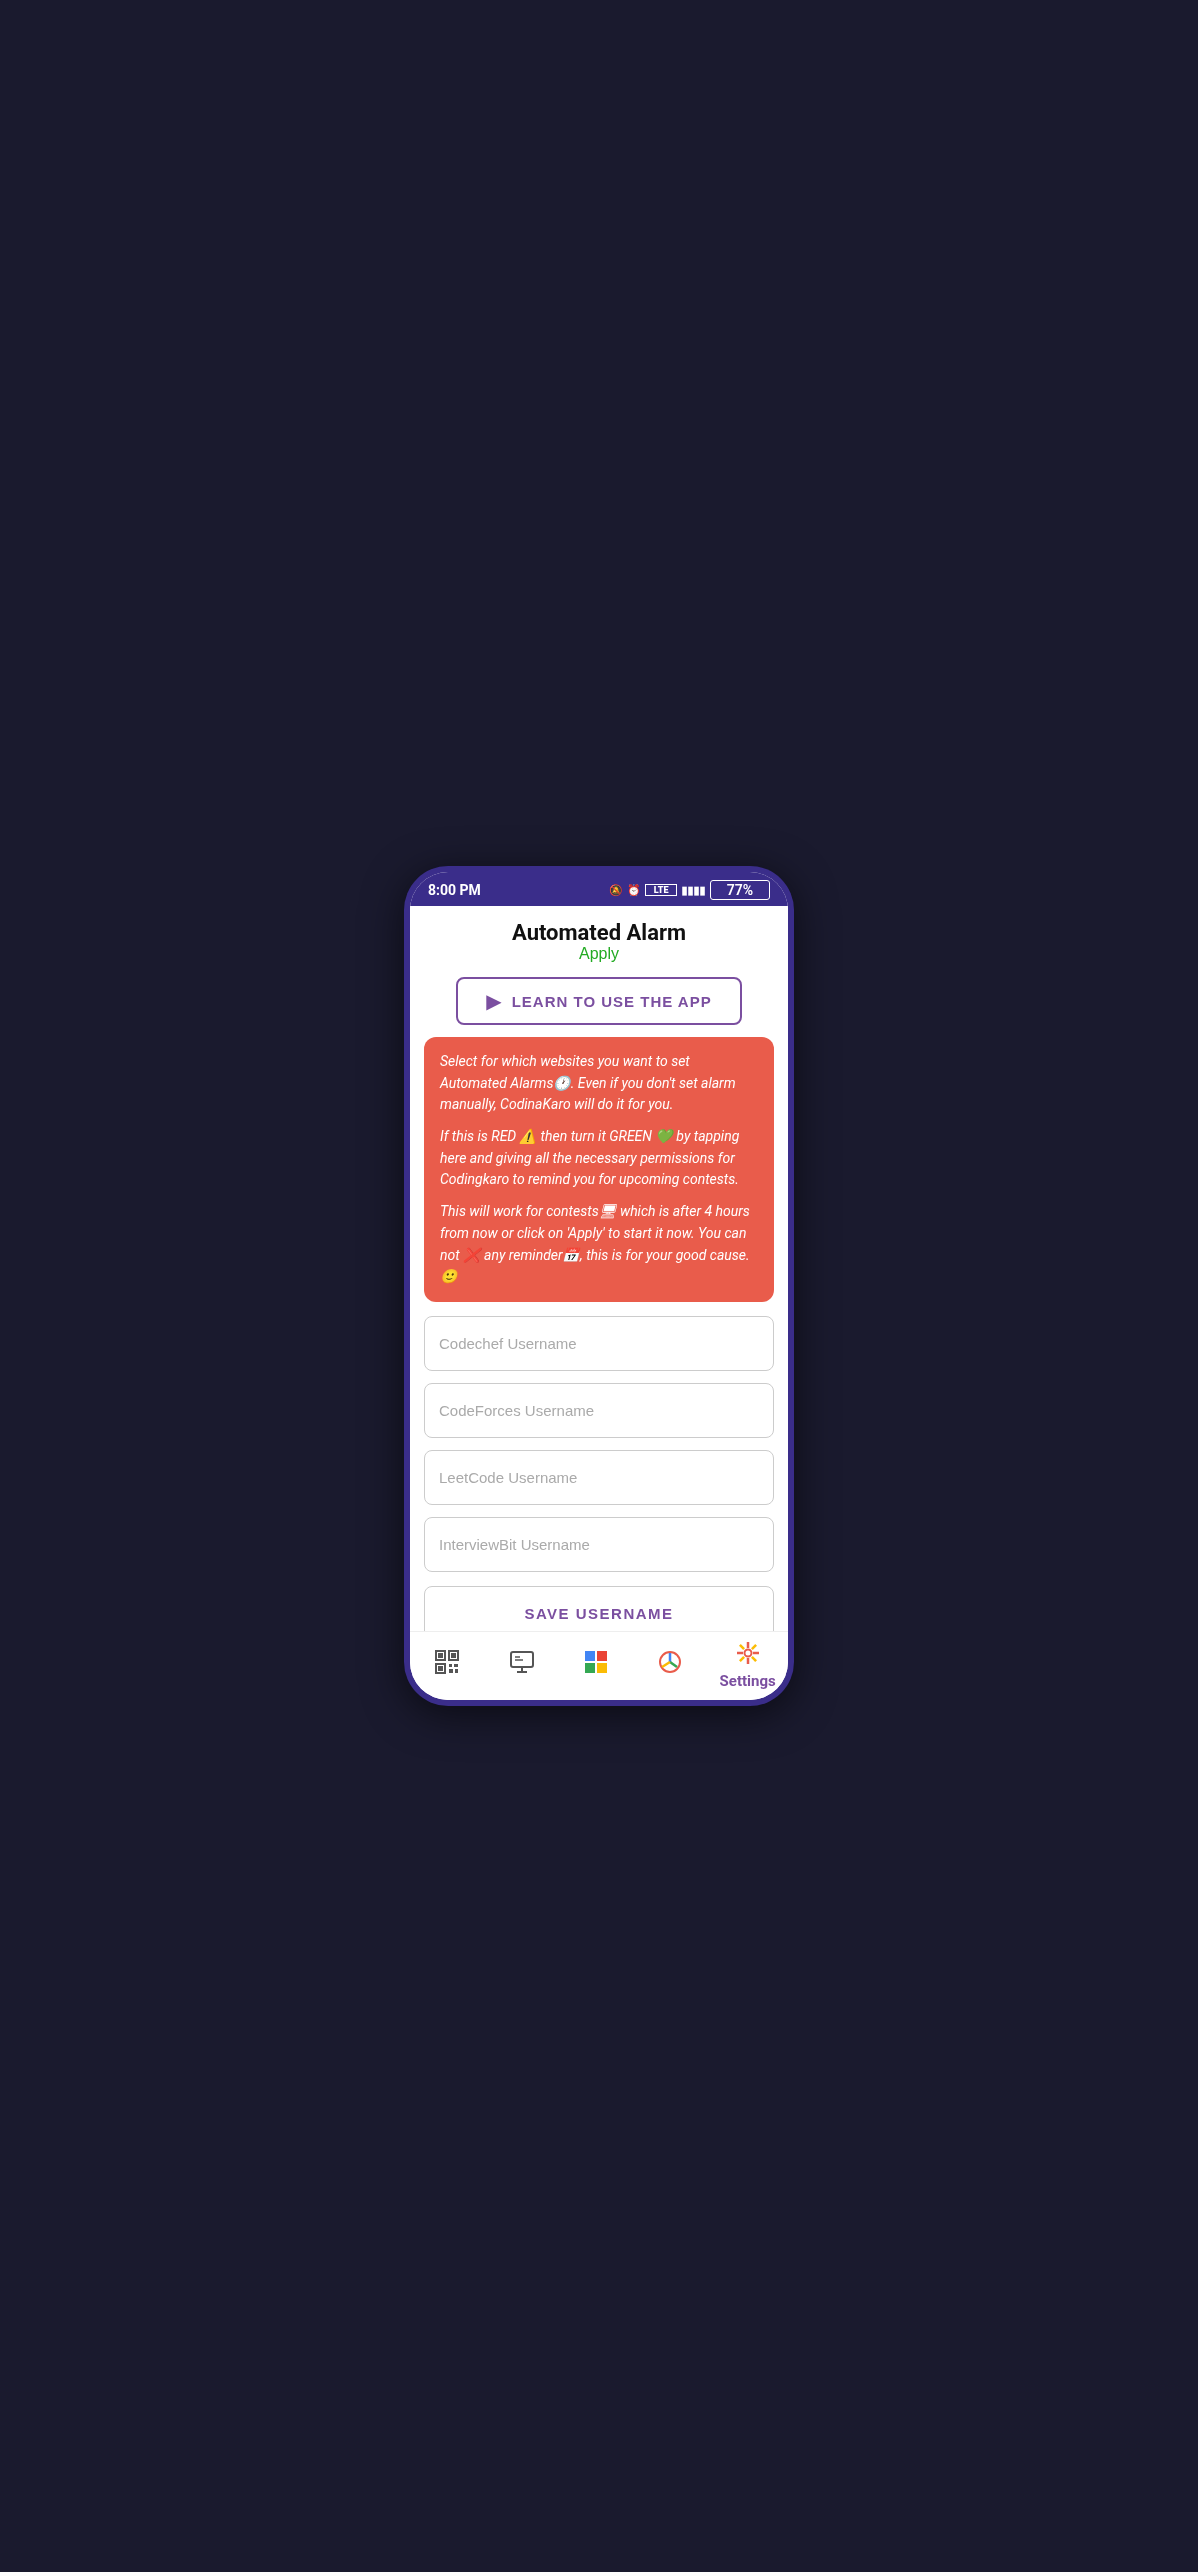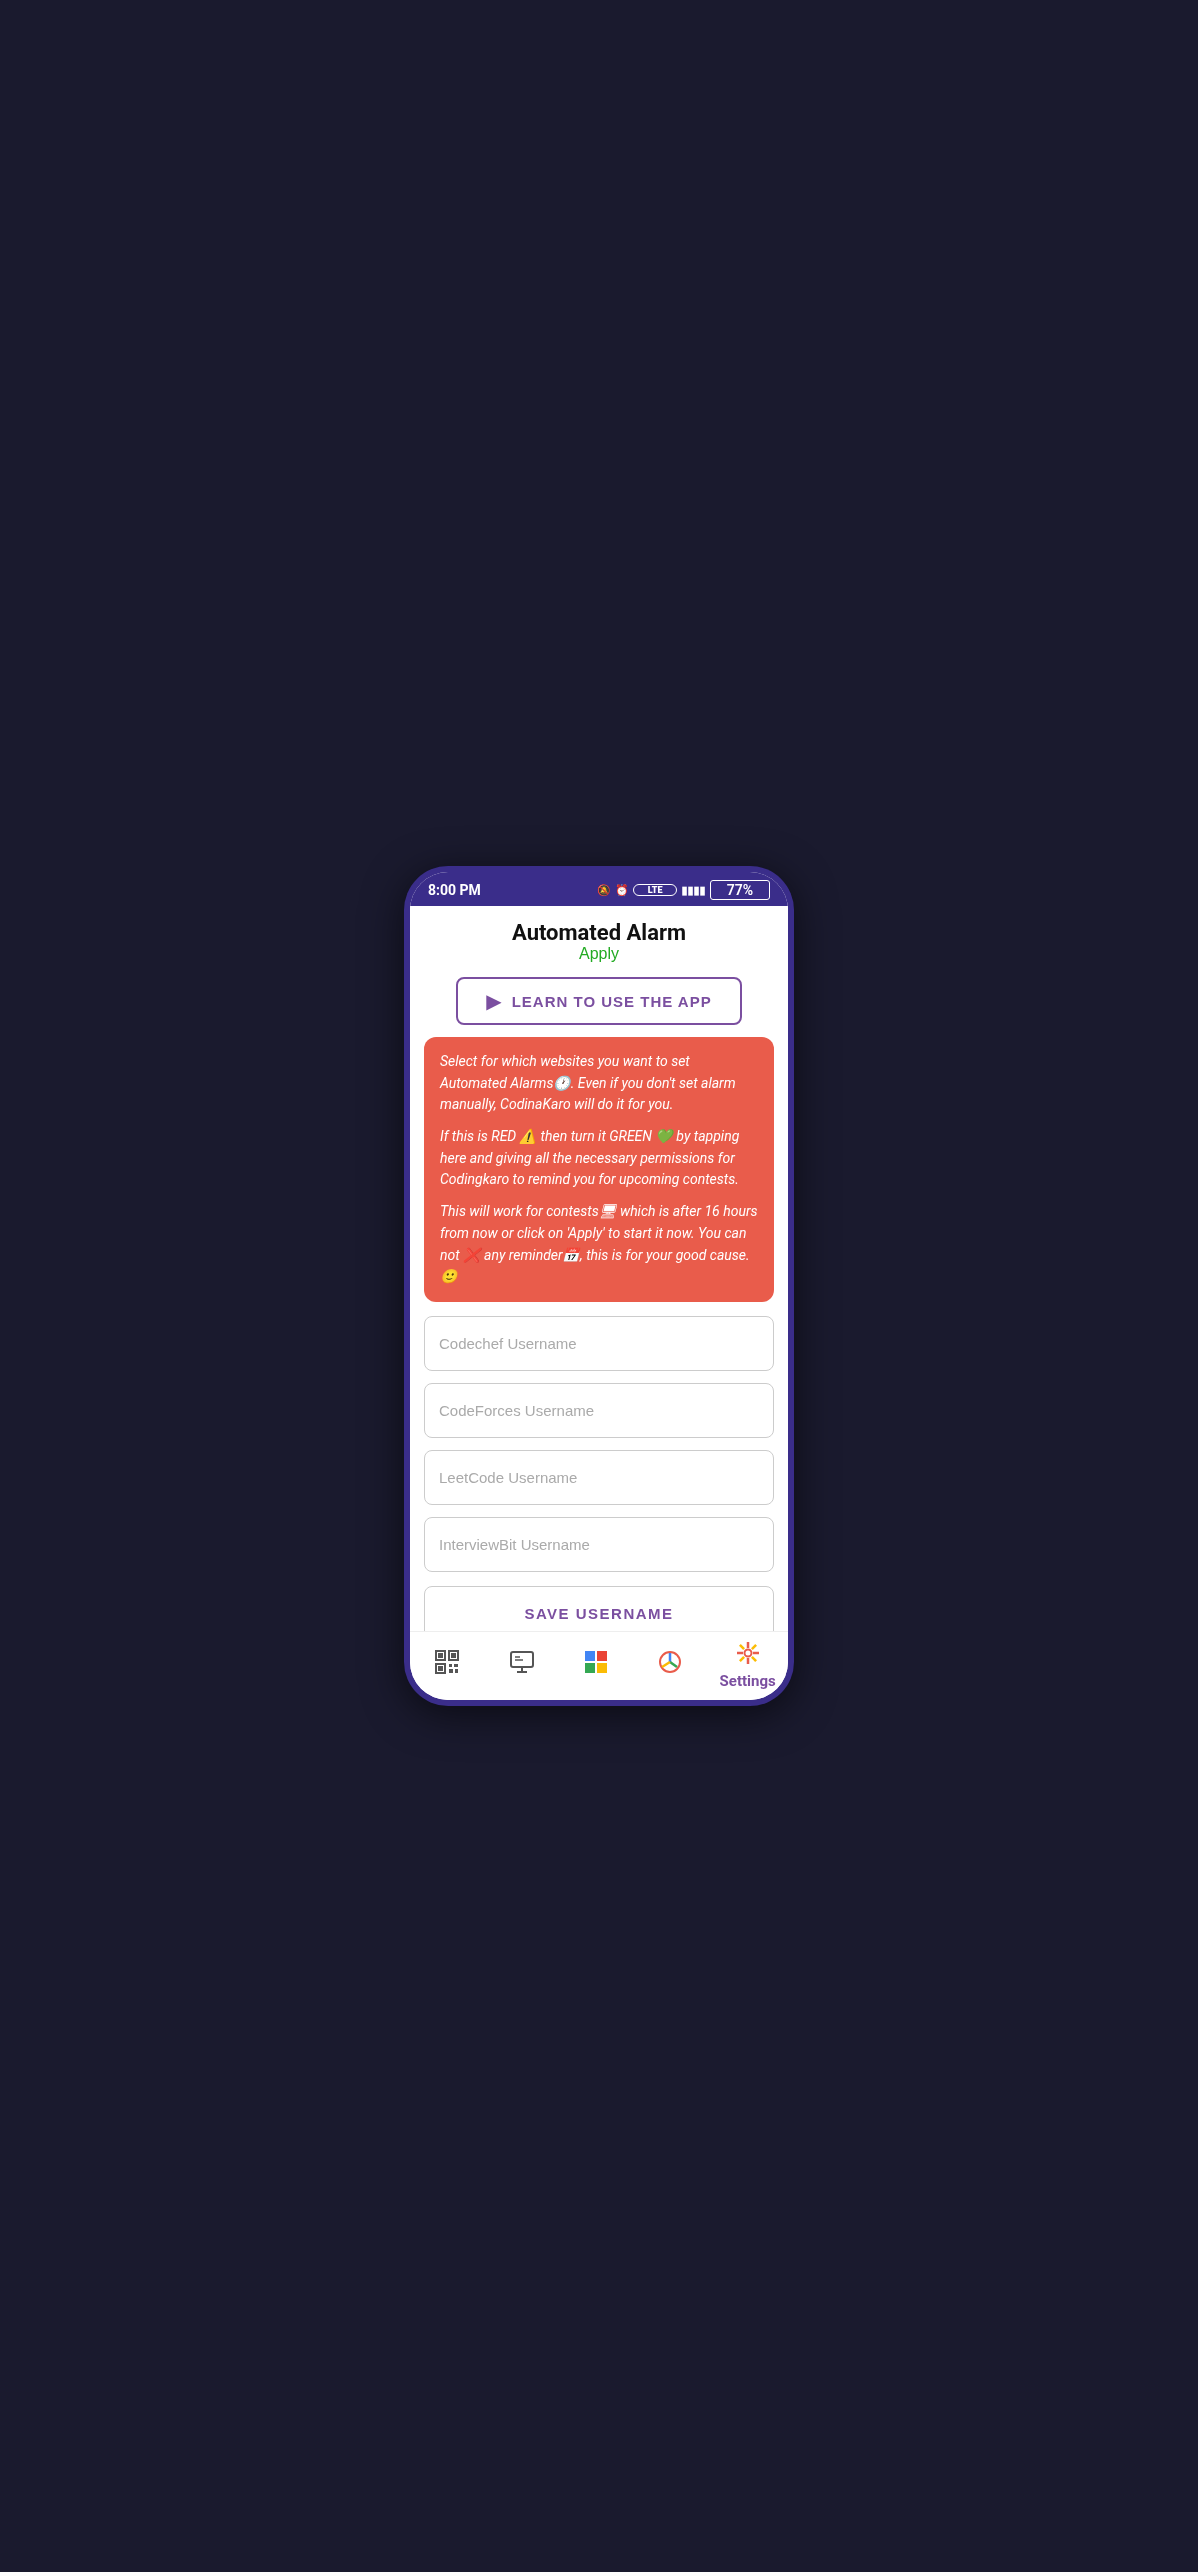--- a/index.html
+++ b/index.html
@@ -198,21 +198,21 @@
 <body>
 
 <div class="phone-outer">
   <div class="phone-inner">
 
     <div class="status-bar">
       <span class="status-time">8:00 PM</span>
       <div class="status-icons">
         <span>🔕</span>
         <span>⏰</span>
-        <span style="font-size:9px;font-weight:900;border:1px solid #fff;padding:0 14px;border-radius:6px;">LTE</span>
+        <span style="font-size:9px;font-weight:900;border:1px solid #fff;padding:0 8px;border-radius:0;">LTE</span>
         <span>▮▮▮▮</span>
         <span style="border:1px solid #fff;border-radius:3px;padding:1px 16px;font-size:14px;">
           <span>77</span>%
         </span>
       </div>
     </div>
 
     <div class="app-content">
 
       <div class="app-header">
@@ -224,21 +224,21 @@
       <div class="learn-btn-wrap">
         <button class="learn-btn">
           <span class="learn-btn-icon">▶</span>
           <span class="learn-btn-text">LEARN TO USE THE APP</span>
         </button>
       </div>
 
       <div class="info-box">
         <p>Select for which websites you want to set Automated Alarms🕐. Even if you don't set alarm manually, CodinaKaro will do it for you.</p>
         <p> If this is RED ⚠️ then turn it GREEN 💚 by tapping here and giving all the necessary permissions for Codingkaro to remind you for upcoming contests.</p>
-        <p>This will work for contests🖥 which is after 16 hours from now or click on 'Apply' to start it now. You can not ❌ any reminder📅, this is for your good cause.🙂</p>
+        <p>This will work for contests🖥 which is after 4 hours from now or click on 'Apply' to start it now. You can not ❌ any reminder📅, this is for your good cause.🙂</p>
       </div>
 
       <div class="form-section">
         <input class="text-input" type="text" placeholder="Codechef Username" style="">
         <input class="text-input" type="text" placeholder="CodeForces Username" style="">
         <input class="text-input" type="text" placeholder="LeetCode Username" style="">
         <input class="text-input" type="text" placeholder="InterviewBit Username" style="">
       </div>
 
       <button class="save-btn">SAVE USERNAME</button>

